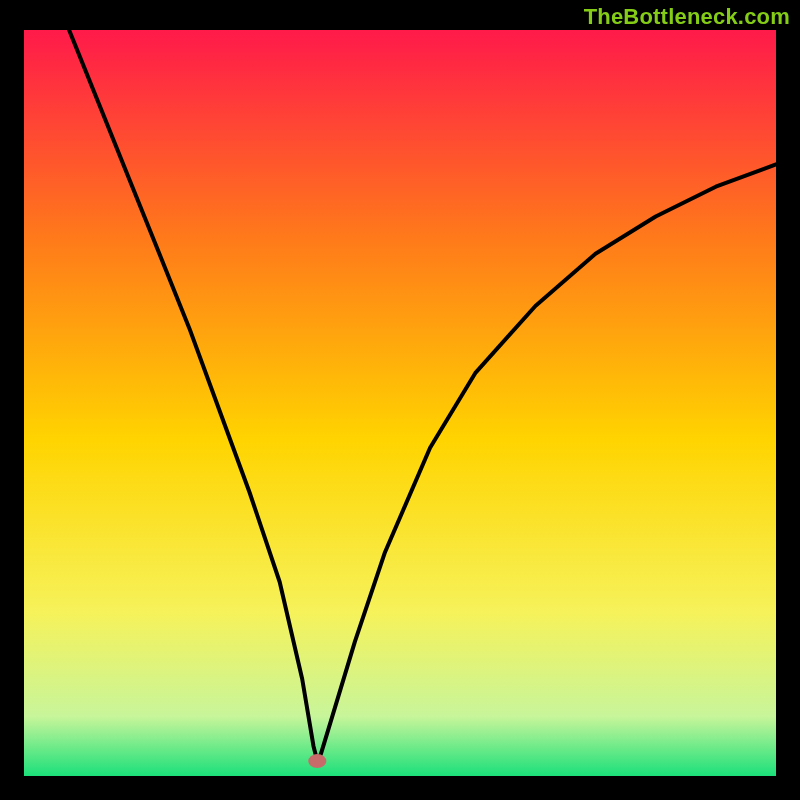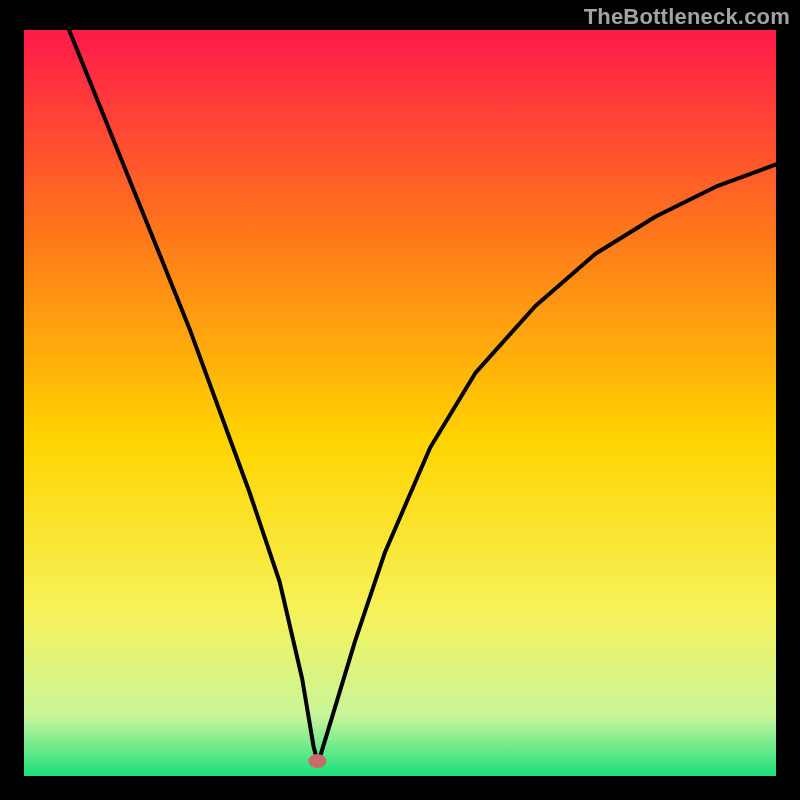--- a/index.html
+++ b/index.html
@@ -13,21 +13,21 @@
   }
   .stage {
     position: relative;
     width: 800px;
     height: 800px;
   }
   .watermark {
     position: absolute;
     top: 4px;
     right: 10px;
-    color: #a3a3a3;
+    color: #84cc16;
     font-size: 22px;
     font-weight: 600;
     letter-spacing: 0.2px;
     z-index: 20;
   }
   svg {
     position: absolute;
     top: 0;
     left: 0;
   }

